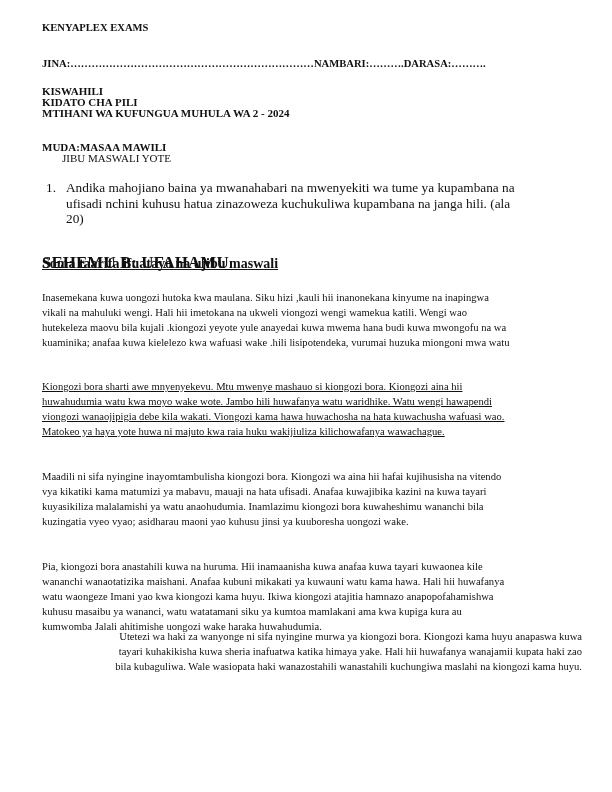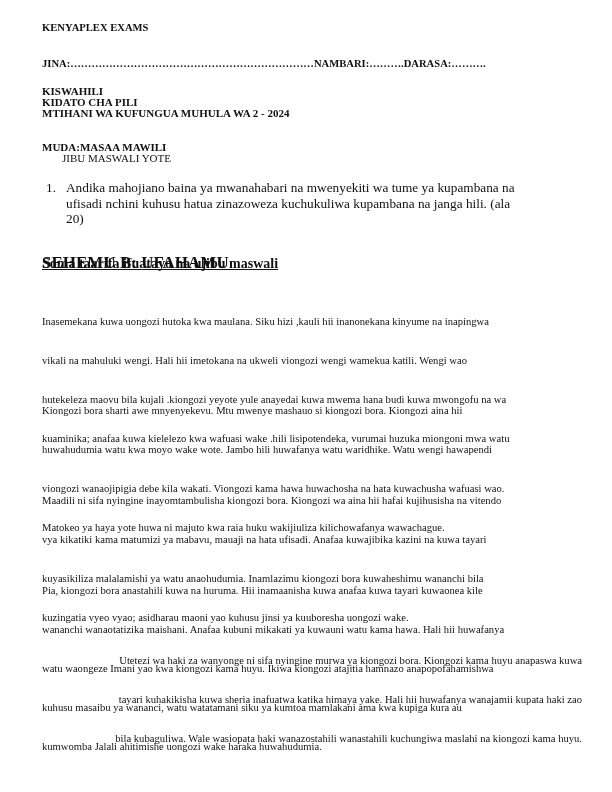--- a/index.html
+++ b/index.html
@@ -14,21 +14,21 @@
     .header-block { font-size: 11px; line-height: 11.6px; }
     .question {
       position: absolute; left: 66px; top: 180px; width: 500px;
       font-size: 13.3px; line-height: 15.6px;
     }
     .question .num { position: absolute; left: -20px; top: 0; }
     .para {
       position: absolute; left: 42px; width: 540px;
       font-size: 10.6px; line-height: 15px; white-space: normal;
     }
-    .para span.line { display: block; white-space: nowrap; margin-top: 24px; }
+    .para span.line { display: block; white-space: nowrap; }
     .u { text-decoration: underline; }
   </style>
 </head>
 <body>
 
 <div>
 
   <div class="abs b h-small" style="top:22px;">KENYAPLEX EXAMS</div>
   <div class="abs b h-small" style="top:58px;">JINA:……………………………………………………………NAMBARI:……….DARASA:……….</div>
 
@@ -49,21 +49,21 @@
   <div class="abs b u" style="top:243px;font-size:17px;margin-top:10px;">SEHEMU B: UFAHAMU</div>
   <div class="abs b u" style="top:256px;font-size:14px;">Soma taarifa ifuatayo na  ujibu maswali</div>
 
   <div class="para" style="top:290px;">
     <span class="line">Inasemekana kuwa uongozi hutoka kwa maulana. Siku hizi ,kauli hii inanonekana kinyume na inapingwa</span>
     <span class="line">vikali na mahuluki wengi. Hali hii imetokana na ukweli viongozi wengi wamekua katili. Wengi wao</span>
     <span class="line">hutekeleza maovu bila kujali .kiongozi yeyote yule anayedai kuwa mwema hana budi kuwa mwongofu na wa</span>
     <span class="line">kuaminika; anafaa kuwa kielelezo kwa wafuasi wake .hili lisipotendeka, vurumai huzuka miongoni mwa watu</span>
   </div>
 
-  <div class="para" style="top:379px;">
+  <div class="para" style="top:379px;text-decoration:underline;">
     <span class="line">Kiongozi bora sharti awe mnyenyekevu. Mtu mwenye mashauo si kiongozi bora. Kiongozi aina hii</span>
     <span class="line">huwahudumia watu kwa moyo wake wote. Jambo hili huwafanya watu waridhike. Watu wengi hawapendi</span>
     <span class="line">viongozi wanaojipigia debe kila wakati. Viongozi kama hawa huwachosha na hata kuwachusha wafuasi wao.</span>
     <span class="line">Matokeo ya haya yote huwa ni majuto kwa raia huku wakijiuliza kilichowafanya wawachague.</span>
   </div>
 
   <div class="para" style="top:469px;">
     <span class="line">Maadili ni sifa nyingine inayomtambulisha kiongozi bora.  Kiongozi wa aina hii hafai kujihusisha na vitendo</span>
     <span class="line">vya kikatiki kama matumizi ya mabavu, mauaji na hata ufisadi. Anafaa kuwajibika kazini na kuwa tayari</span>
     <span class="line">kuyasikiliza malalamishi ya watu anaohudumia. Inamlazimu kiongozi bora kuwaheshimu wananchi bila</span>

